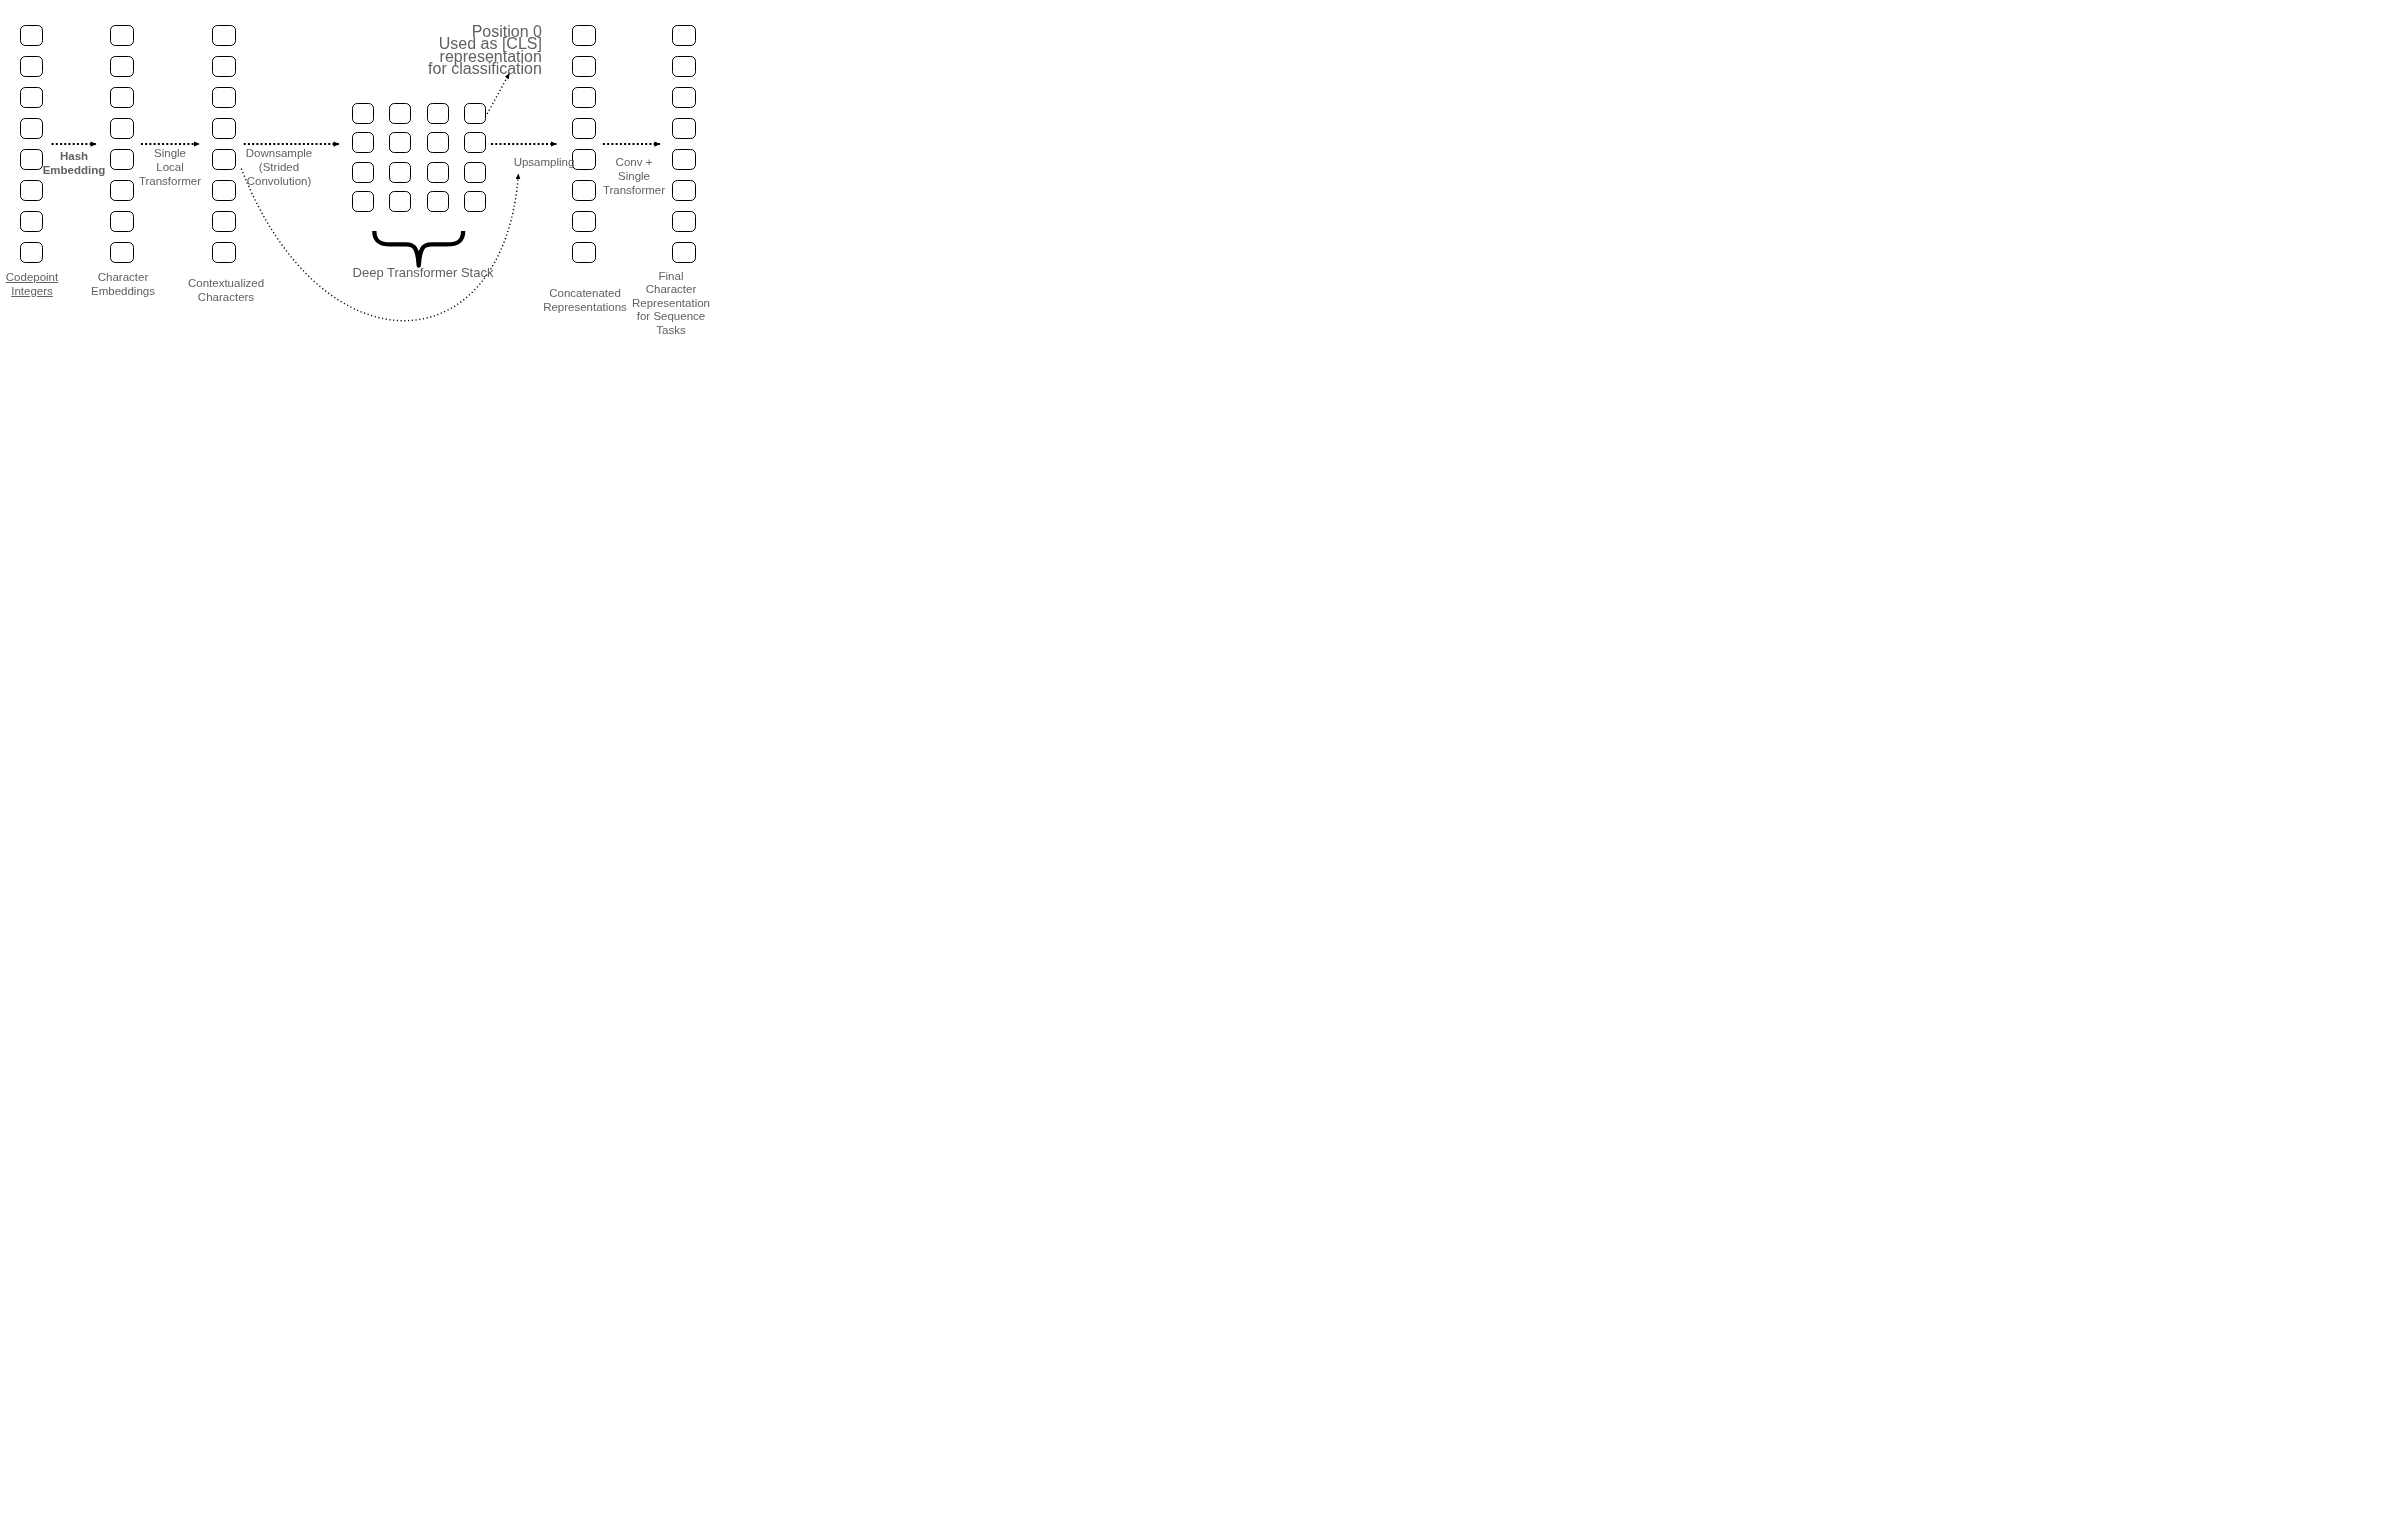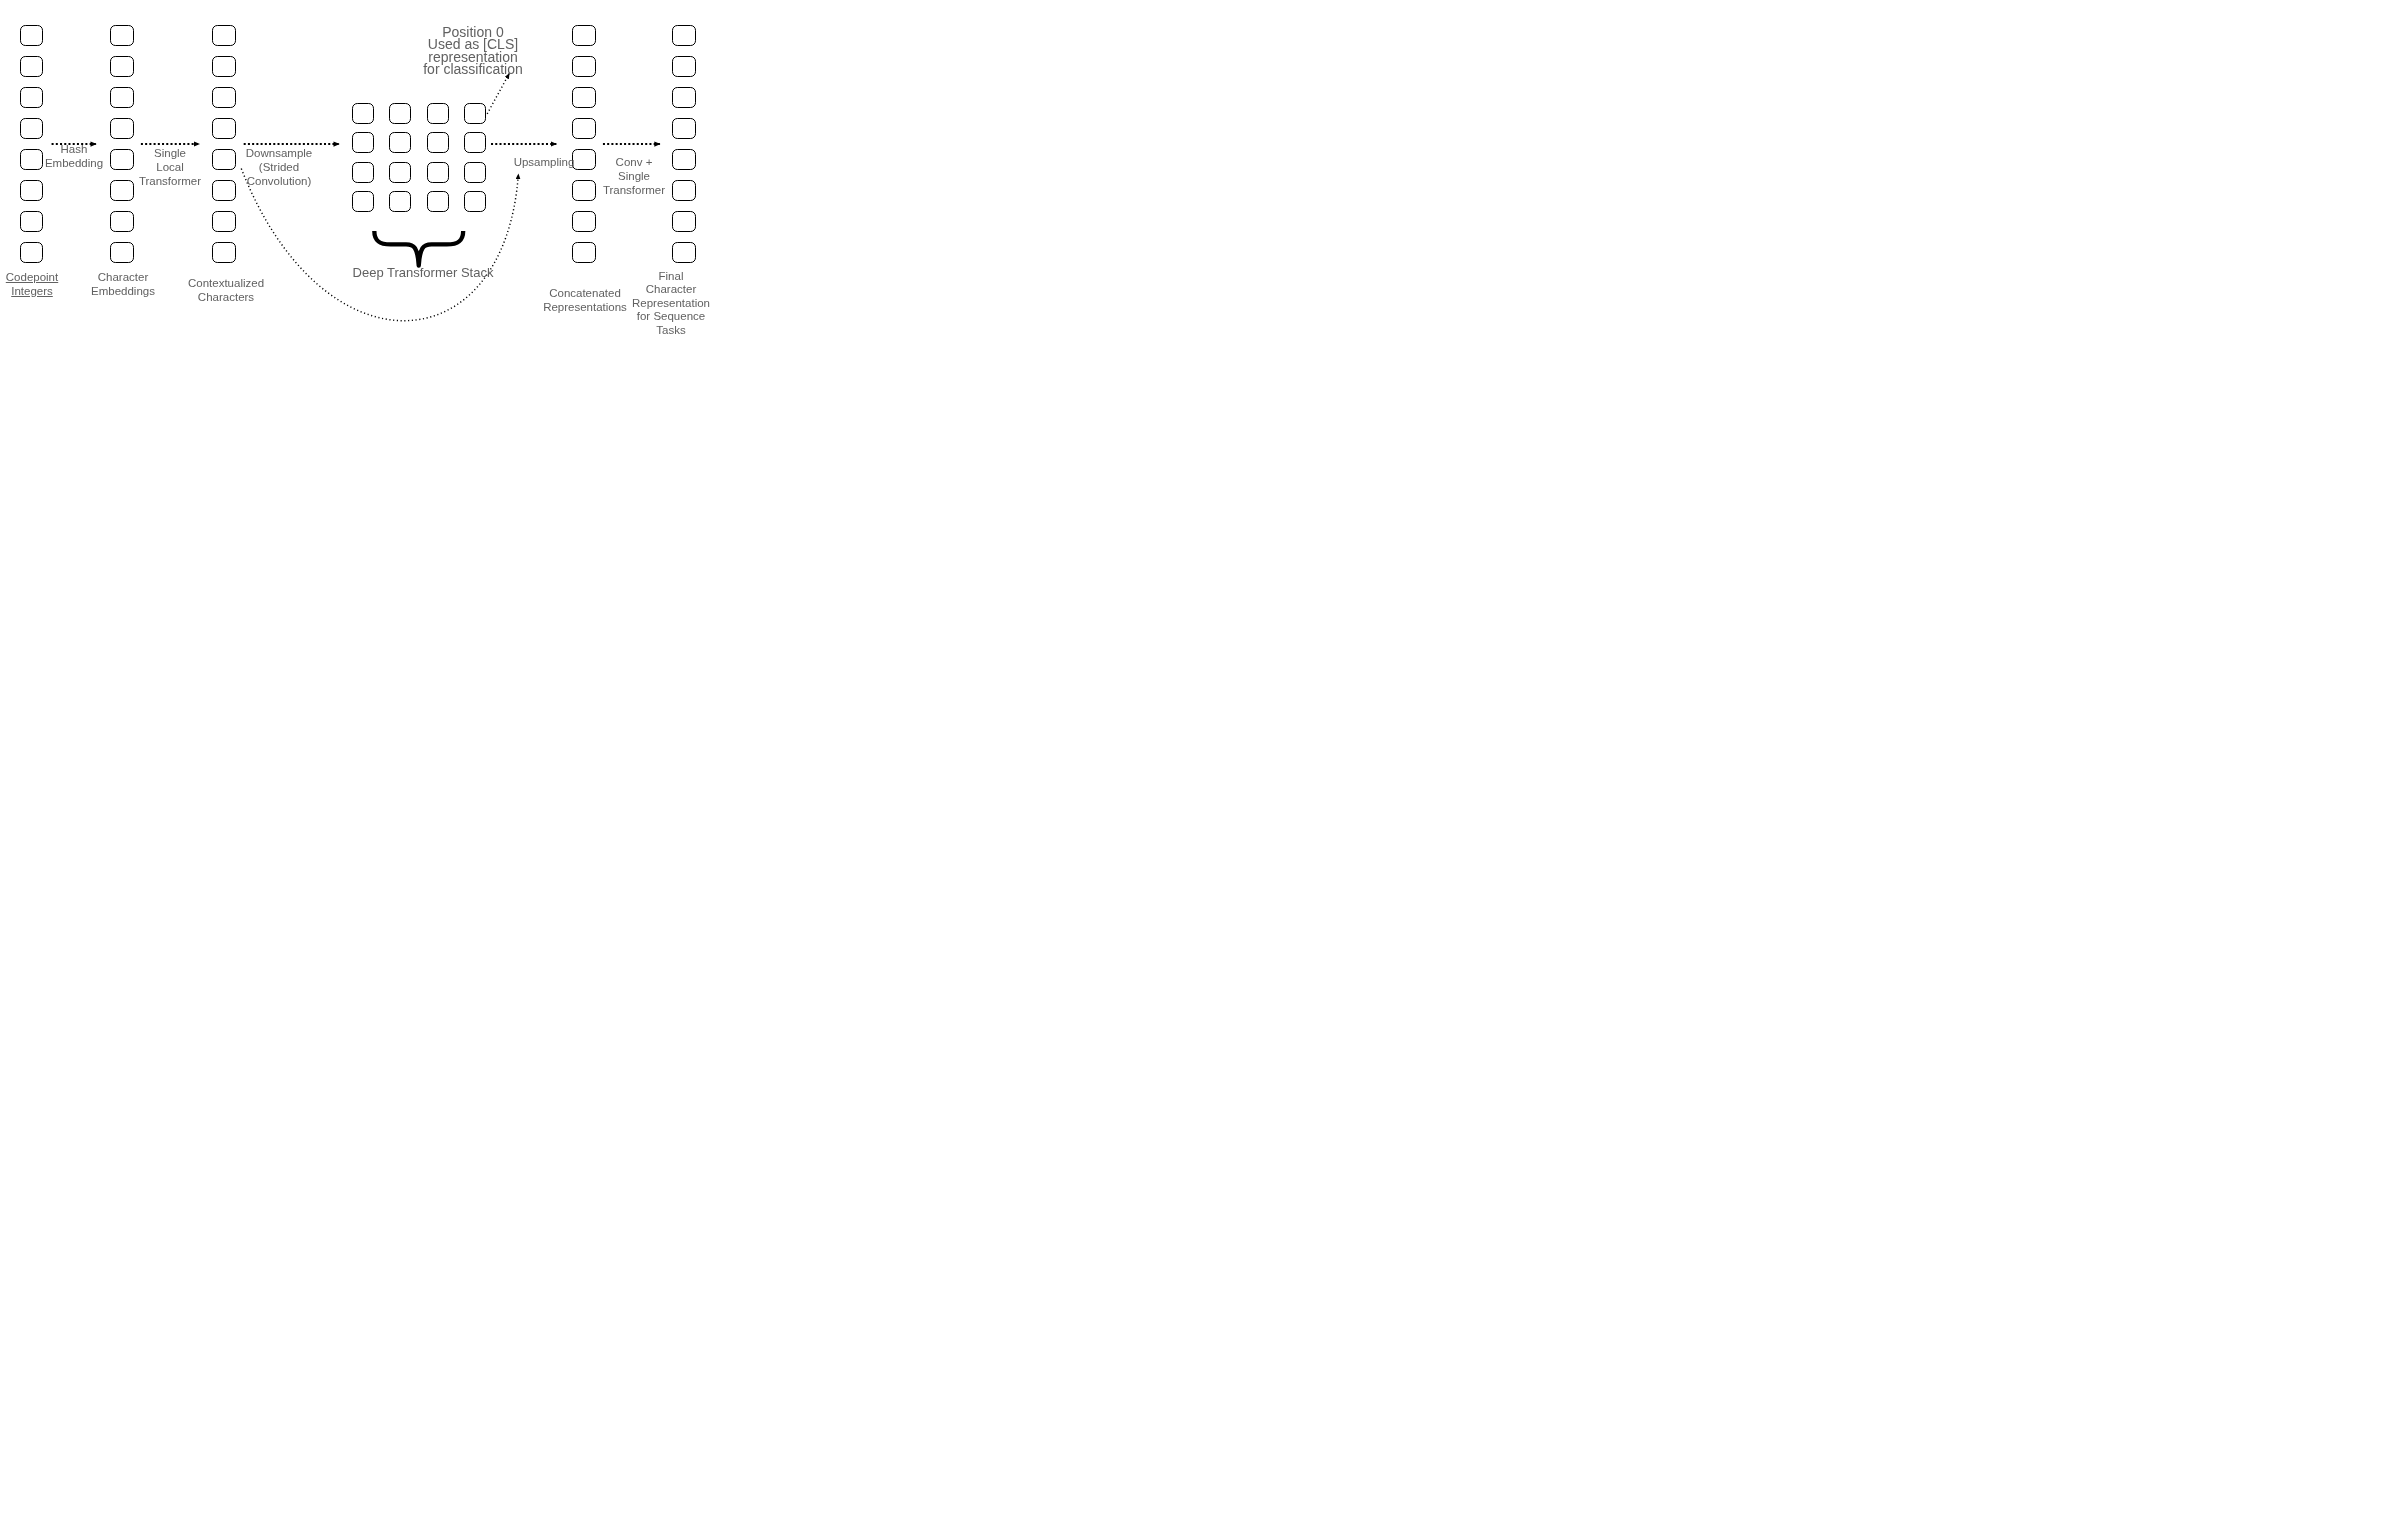--- a/index.html
+++ b/index.html
@@ -16,26 +16,26 @@
   .lbl{
     position:absolute;transform:translateX(-50%);text-align:center;
     color:#616161;font-size:11.5px;line-height:14px;white-space:pre-line;
   }
   .lbl-codepoint{left:32px;top:270px;text-decoration:underline;}
   .lbl-character{left:123px;top:270px;}
   .lbl-contextualized{left:226px;top:276px;}
   .lbl-concatenated{left:585px;top:286px;}
   .lbl-final{left:671px;top:270px;line-height:13.4px;}
   .lbl-deep{left:423px;top:266px;font-size:13px;}
-  .lbl-hash{left:74px;top:142px;}
+  .lbl-hash{left:74px;top:149px;font-weight:bold;}
   .lbl-slt{left:170px;top:146px;}
   .lbl-down{left:279px;top:146px;}
   .lbl-up{left:520px;top:155px;margin-left:24px;}
   .lbl-conv{left:634px;top:155px;}
-  .lbl-cls{left:473px;top:25.5px;font-size:14px;line-height:12.5px;}
+  .lbl-cls{left:485px;top:25.5px;font-size:16px;line-height:12.5px;text-align:right;}
   svg.overlay{position:absolute;left:0;top:0;pointer-events:none;}
   .dotA{stroke:#000;stroke-width:4.2;stroke-dasharray:4.2 4.6;fill:none;}
   .dotB{stroke:#000;stroke-width:3;stroke-dasharray:2.4 5.4;fill:none;}
   .brace{stroke:#000;stroke-width:9;fill:none;stroke-linejoin:round;stroke-linecap:butt;}
 </style>
 </head>
 <body>
 
 <div class="canvas">
 

